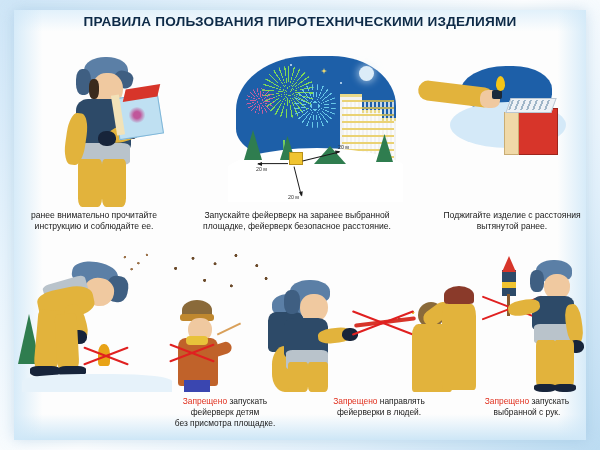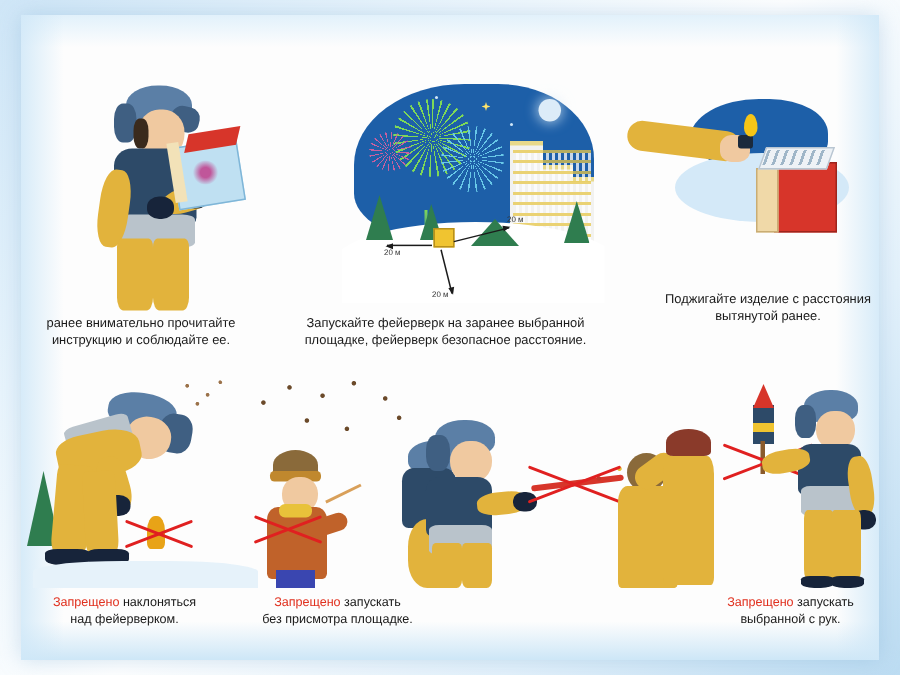--- a/index.html
+++ b/index.html
@@ -58,20 +58,21 @@
   .arrw{position:absolute;height:1.1px;background:#1b1b1b;}
   .arrw:after{content:"";position:absolute;right:-1px;top:-2.2px;border-left:5px solid #1b1b1b;border-top:2.7px solid transparent;border-bottom:2.7px solid transparent;}
   .spark{position:absolute;border-radius:50%;}
 </style>
 </head>
 <body>
 
 <div id="poster">
   <div class="sheet"></div>
 
+  <div class="title">ПРАВИЛА ПОЛЬЗОВАНИЯ ПИРОТЕХНИЧЕСКИМИ ИЗДЕЛИЯМИ</div>
 
   <div class="ill" style="left:38px;top:55px;width:150px;height:150px;">
     <div class="hat" style="left:46px;top:2px;width:44px;height:27px;"></div>
     <div class="hatflap" style="left:38px;top:14px;width:15px;height:26px;"></div>
     <div class="hatflap" style="left:76px;top:16px;width:19px;height:17px;transform:rotate(14deg);"></div>
     <div class="face" style="left:54px;top:18px;width:31px;height:33px;"></div>
     <div class="sk" style="left:51px;top:24px;width:10px;height:20px;background:#3a2a1c;border-radius:40%;"></div>
     <div class="jkt" style="left:38px;top:44px;width:55px;height:52px;"></div>
     <div class="jkt-lt" style="left:40px;top:88px;width:52px;height:22px;"></div>
     <div class="arm" style="left:28px;top:58px;width:20px;height:52px;transform:rotate(8deg);"></div>
@@ -144,21 +145,21 @@
   </div>
 
   <div class="cap" style="left:-6px;top:210px;width:200px;">
     <div>ранее внимательно прочитайте</div>
     <div>инструкцию и соблюдайте ее.</div>
   </div>
   <div class="cap" style="left:186px;top:210px;width:222px;">
     <div>Запускайте фейерверк на заранее выбранной</div>
     <div>площадке, фейерверк безопасное расстояние.</div>
   </div>
-  <div class="cap" style="left:424px;top:194px;width:176px;">
+  <div class="cap" style="left:424px;top:210px;width:176px;">
     <div>Поджигайте изделие с расстояния</div>
     <div>вытянутой ранее.</div>
   </div>
 
   <div class="ill" style="left:22px;top:252px;width:150px;height:140px;">
     <div class="fir" style="left:-4px;top:62px;width:22px;height:50px;background:#2f7d4f;clip-path:polygon(50% 0,100% 100%,0 100%);"></div>
     <div class="hat" style="left:50px;top:10px;width:46px;height:24px;transform:rotate(9deg);"></div>
     <div class="hatflap" style="left:84px;top:24px;width:22px;height:26px;transform:rotate(10deg);"></div>
     <div class="face" style="left:62px;top:26px;width:30px;height:28px;transform:rotate(12deg);"></div>
     <div class="jkt-lt" style="left:22px;top:28px;width:44px;height:22px;transform:rotate(-16deg);"></div>
@@ -257,34 +258,35 @@
     <div class="jkt-lt" style="left:82px;top:76px;width:38px;height:20px;"></div>
     <div class="arm" style="left:56px;top:52px;width:32px;height:15px;transform:rotate(-10deg);"></div>
     <div class="arm" style="left:114px;top:56px;width:16px;height:40px;transform:rotate(-8deg);"></div>
     <div class="glove" style="left:116px;top:92px;width:16px;height:13px;"></div>
     <div class="leg" style="left:84px;top:92px;width:20px;height:48px;"></div>
     <div class="leg" style="left:102px;top:92px;width:20px;height:48px;"></div>
     <div class="boot" style="left:82px;top:136px;width:22px;height:8px;"></div>
     <div class="boot" style="left:102px;top:136px;width:22px;height:8px;"></div>
   </div>
 
-  <div class="cap red" style="left:8px;top:396px;width:150px;">
-    <div>
-      <b>Запрещено</b><span> наклоняться</span>
-    </div>
-    <div>над фейерверком.</div>
-  </div>
 
   <div class="cap red" style="left:152px;top:396px;width:146px;">
     <div>
       <b>Запрещено</b><span> запускать</span>
     </div>
+    <div>фейерверк детям</div>
     <div>без присмотра площадке.</div>
   </div>
 
+  <div class="cap red" style="left:304px;top:396px;width:150px;">
+    <div>
+      <b>Запрещено</b><span> направлять</span>
+    </div>
+    <div>фейерверки в людей.</div>
+  </div>
 
   <div class="cap red" style="left:456px;top:396px;width:142px;">
     <div>
       <b>Запрещено</b><span> запускать</span>
     </div>
     <div>выбранной с рук.</div>
   </div>
 </div>
 
 </body></html>

